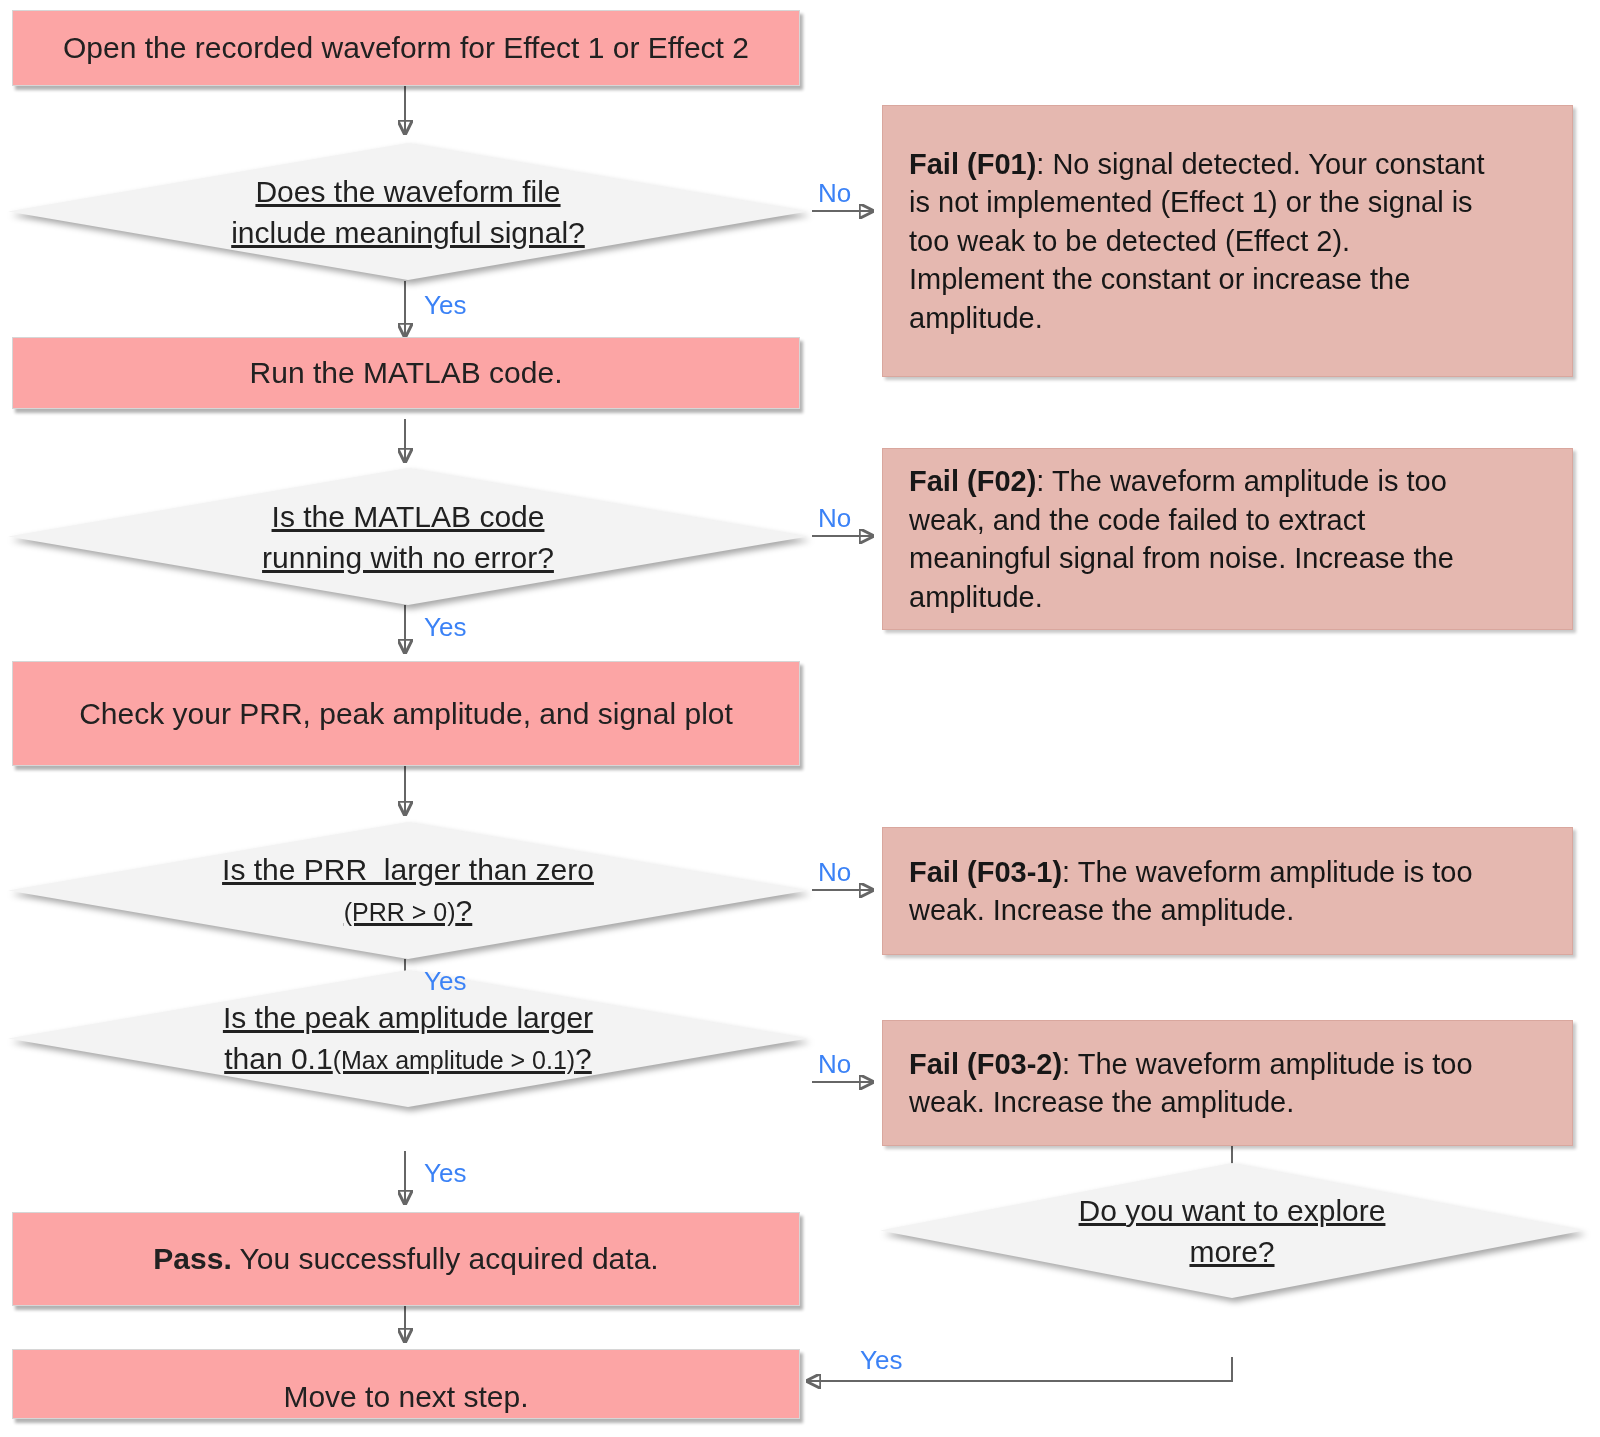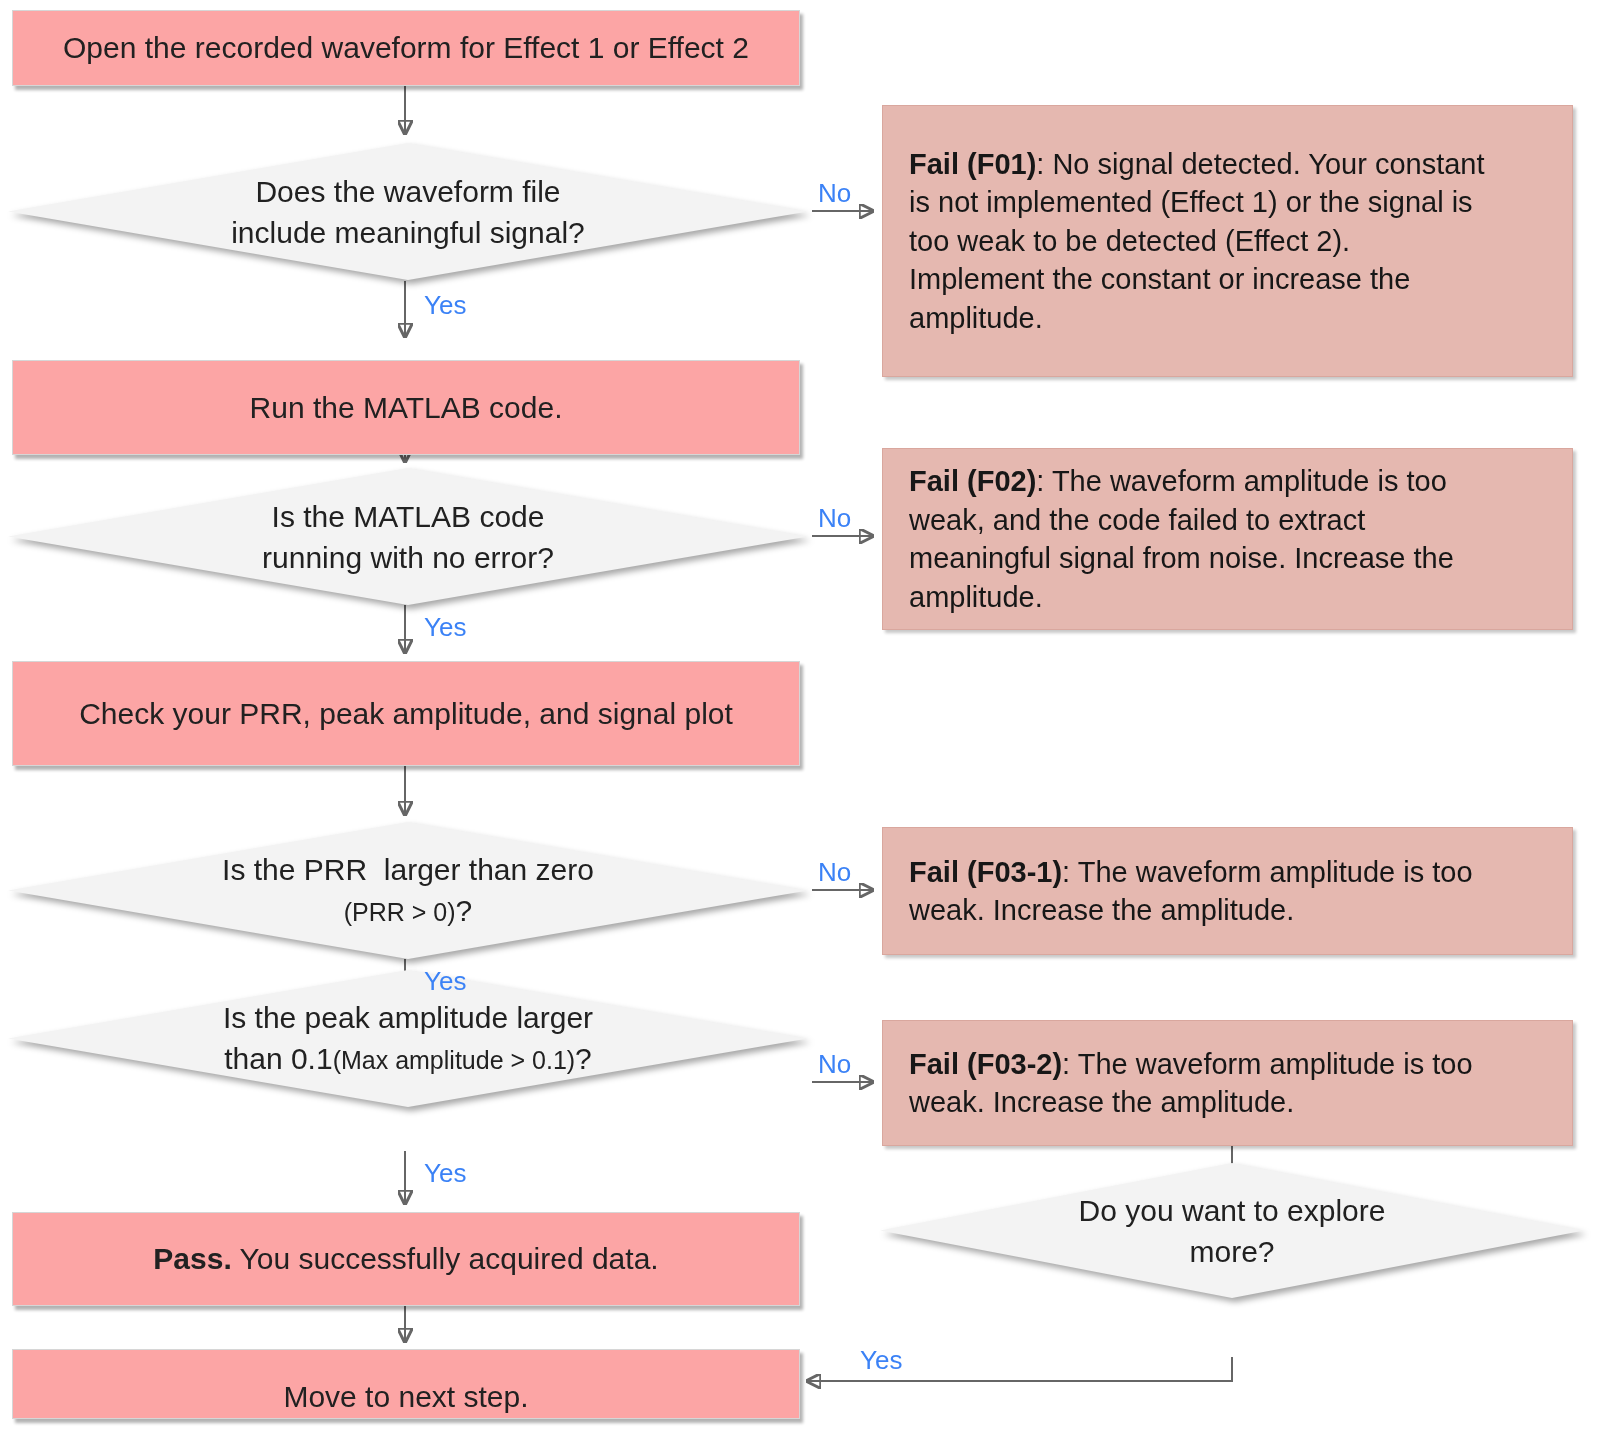--- a/index.html
+++ b/index.html
@@ -25,20 +25,21 @@
     align-items: center;
     justify-content: center;
     text-align: center;
     font-size: 30px;
     line-height: 42px;
   }
   
   .diamond-wrap {
     position: absolute;
     filter: drop-shadow(3px 4px 3px rgba(0,0,0,0.35));
+    text-decoration: underline;
   }
   .diamond {
     width: 100%;
     height: 100%;
     background: #f3f3f3;
     clip-path: polygon(50% 0%, 100% 50%, 50% 100%, 0% 50%);
     display: flex;
     flex-direction: column;
     align-items: center;
     justify-content: center;
@@ -148,21 +149,21 @@
   </div>
 
   <div class="fail" style="top:105px; height:272px;">
     <div><b>Fail (F01)</b><span>: No signal detected. Your constant</span></div>
     <div>is not implemented (Effect 1) or the signal is</div>
     <div>too weak to be detected (Effect 2).</div>
     <div>Implement the constant or increase the</div>
     <div>amplitude.</div>
   </div>
 
-  <div class="box" style="top:360px; height:95px;">
+  <div class="box" style="top:337px; height:72px;">
     <span>Run the MATLAB code.</span>
   </div>
 
   <div class="diamond-wrap" style="left:8px; top:468px; width:800px; height:137px;">
     <div class="diamond">
       <span>Is the MATLAB code</span>
       <span>running with no error?</span>
     </div>
   </div>
 

